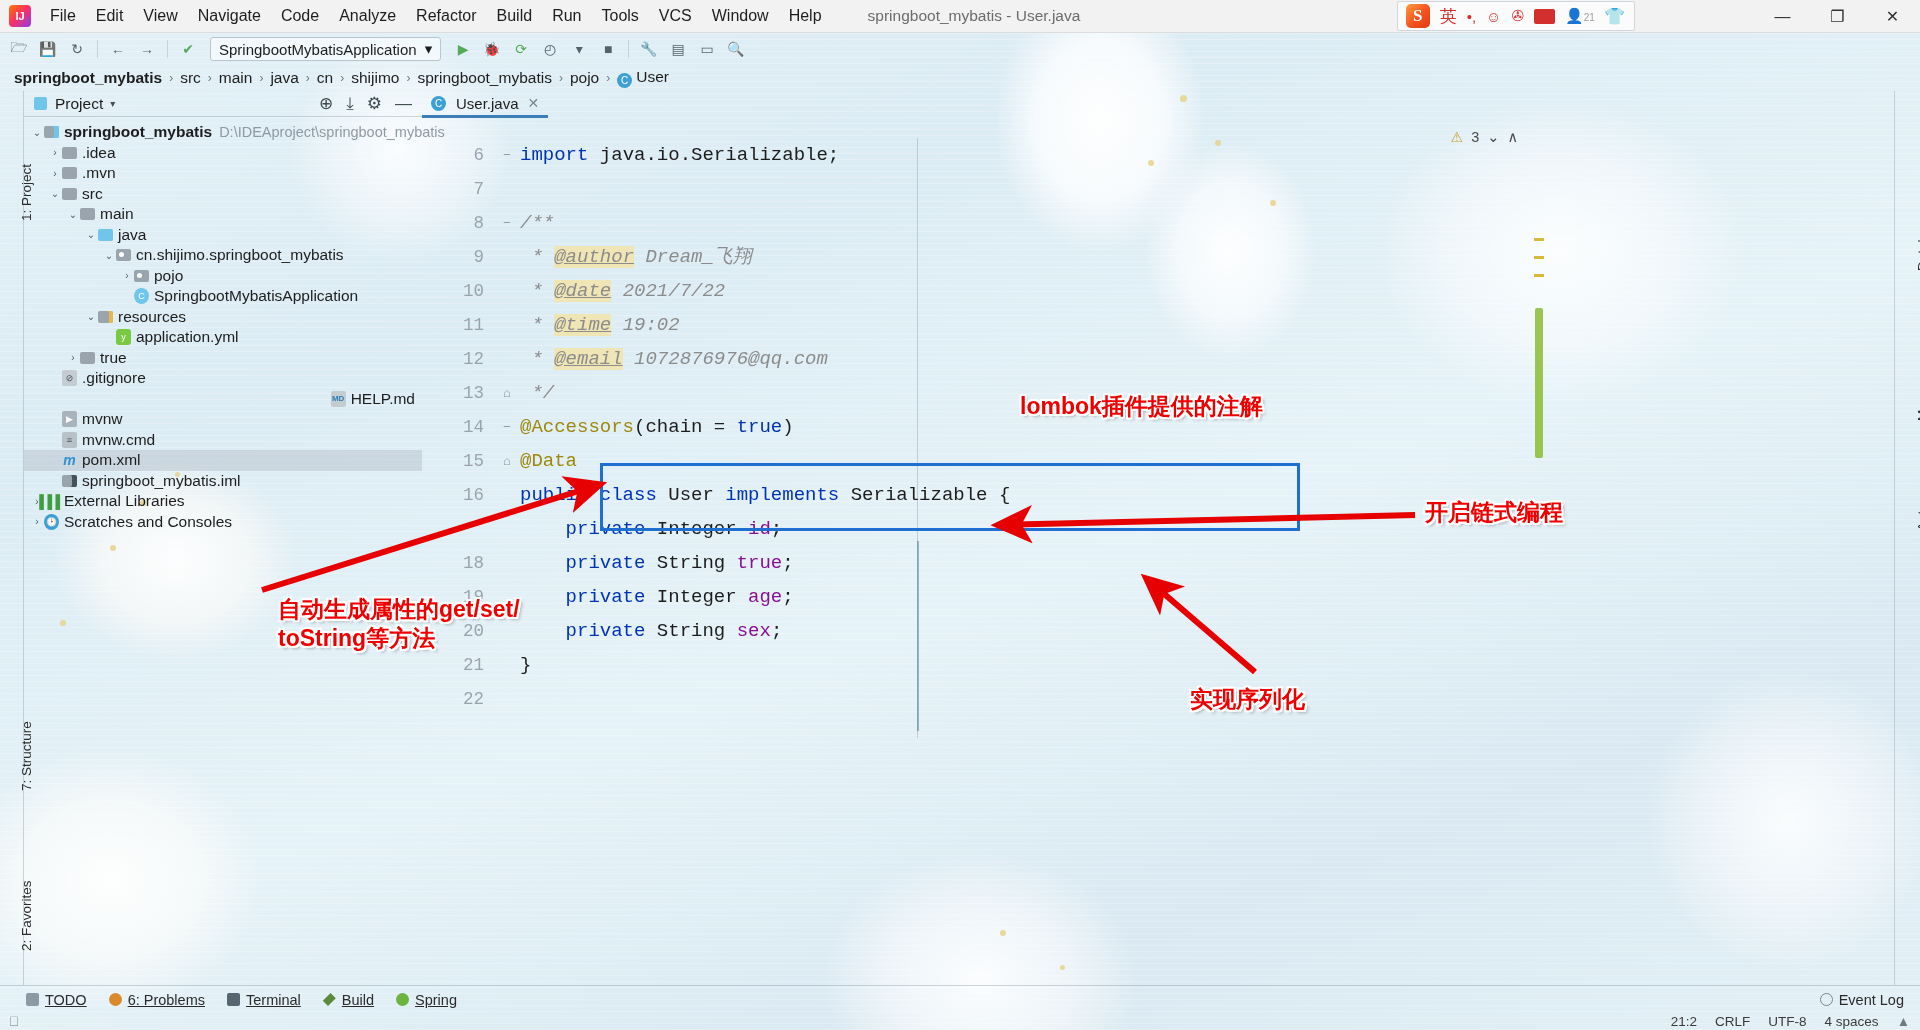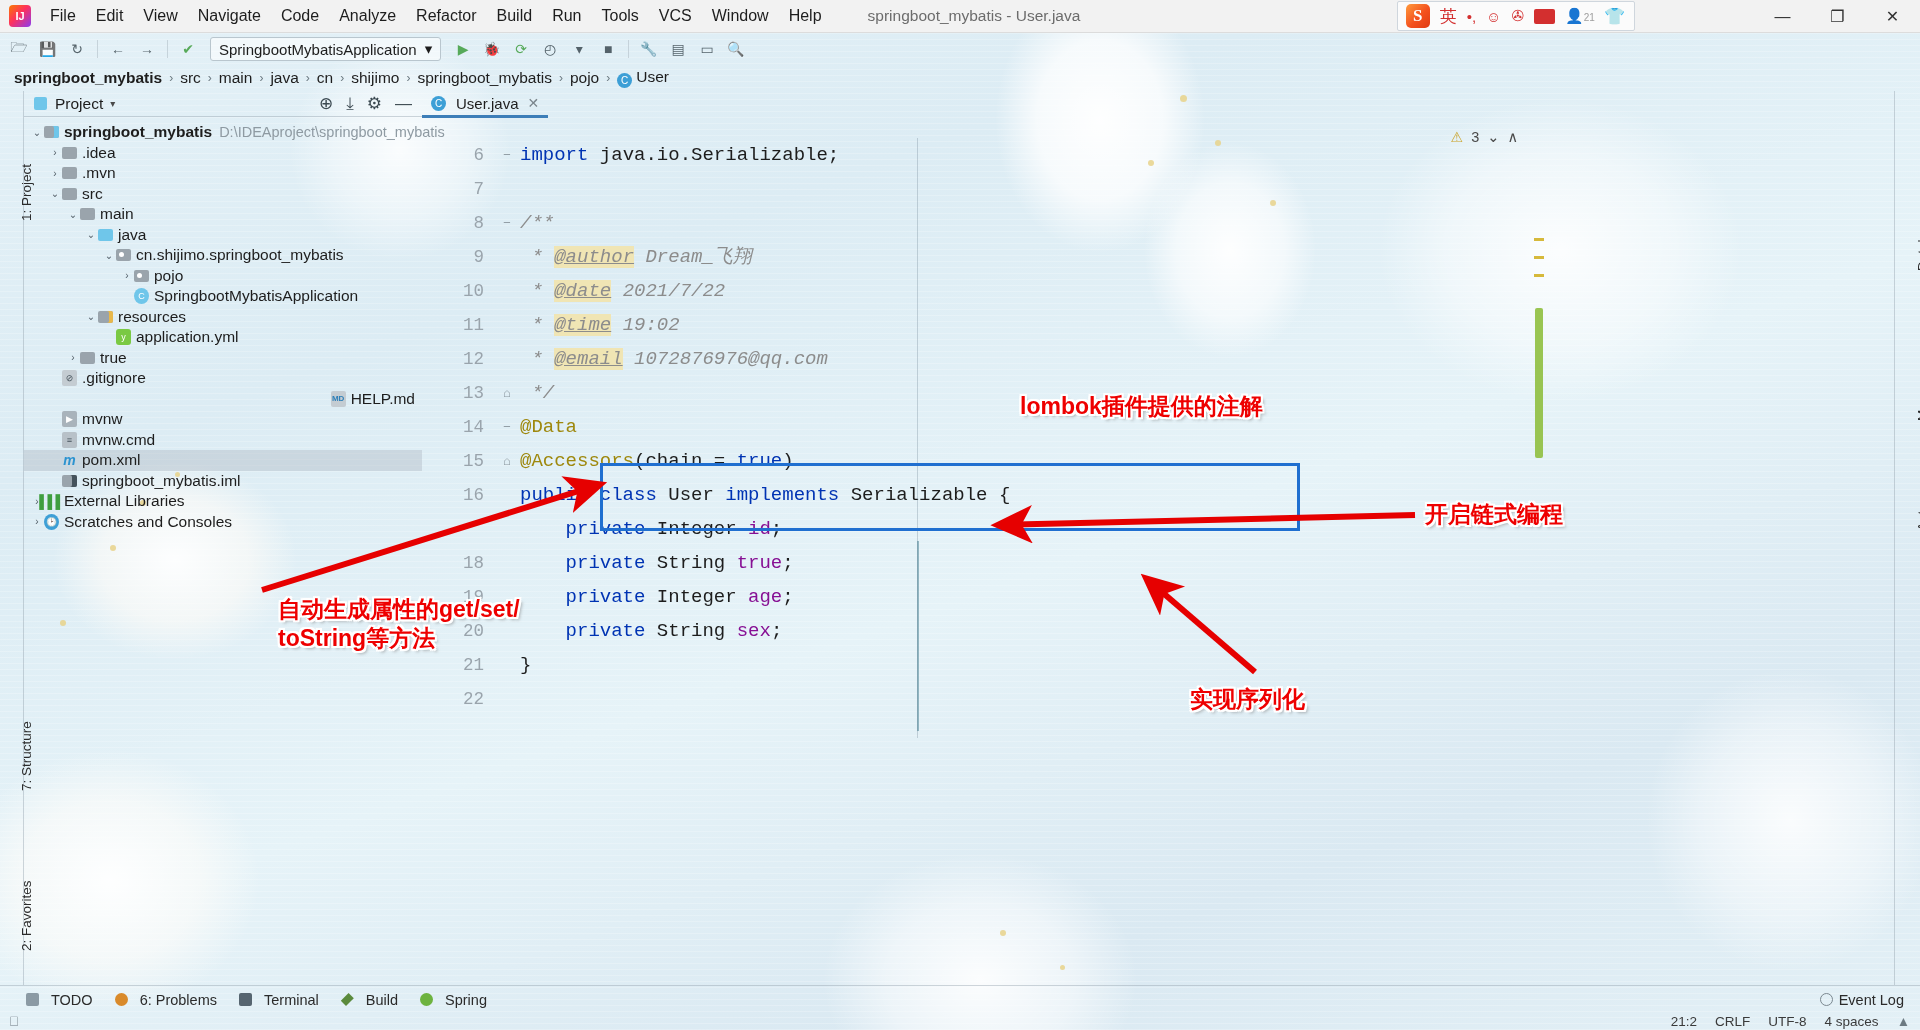--- a/index.html
+++ b/index.html
@@ -134,21 +134,21 @@
   #rightstrip{ position:absolute; right:0; top:91px; width:26px; height:894px;
      border-left:1px solid rgba(150,165,175,.45);}
   
   #scroll-marks{ position:absolute; left:1532px; top:118px; width:14px; height:760px; }
   .smark{ position:absolute; left:2px; width:10px; height:3px; background:#d6b93b;}
   #scroll-thumb{ position:absolute; left:3px; top:190px; width:8px; height:150px; background:#8fbf3f; opacity:.9; border-radius:2px;}
   
   #bottombar{ position:absolute; left:0; top:985px; width:1920px; height:28px;
      border-top:1px solid rgba(150,165,175,.45); display:flex; align-items:center; padding-left:26px; gap:22px;
      font-size:14.5px; color:#2b2b2b;}
-  .bbtn{ display:flex; align-items:center; gap:12px; white-space:nowrap;}
+  .bbtn{ display:flex; align-items:center; gap:6px; white-space:nowrap;text-decoration:underline;}
   .bico{ width:13px;height:13px;border-radius:2px;}
   #eventlog{ position:absolute; right:16px; display:flex; align-items:center; gap:6px;}
   #statusbar{ position:absolute; left:0; top:1013px; width:1920px; height:17px;
      display:flex; align-items:center; font-size:13.5px; color:#3a3a3a;}
   #statusright{ position:absolute; right:10px; display:flex; align-items:center; gap:18px;}
   
   .redtext{ position:absolute; color:#ee0000; font-weight:bold; font-size:23px; line-height:1.25;
      font-family:"Liberation Sans",sans-serif; white-space:pre-line;
      text-shadow: -2px -2px 0 #fff, 2px -2px 0 #fff, -2px 2px 0 #fff, 2px 2px 0 #fff,
                    0 -2px 0 #fff, 0 2px 0 #fff, -2px 0 0 #fff, 2px 0 0 #fff,
@@ -425,22 +425,22 @@
       </div>
     <div id="code">
         <div class="cline"><span class="k">import </span><span class="t">java.io.Serializable;</span></div>
         <div class="cline">&nbsp;</div>
         <div class="cline"><span class="cm">/**</span></div>
         <div class="cline"><span class="cm"> * </span><span class="cmtag">@author</span><span class="cm"> Dream_飞翔</span></div>
         <div class="cline"><span class="cm"> * </span><span class="cmtag">@date</span><span class="cm"> 2021/7/22</span></div>
         <div class="cline"><span class="cm"> * </span><span class="cmtag">@time</span><span class="cm"> 19:02</span></div>
         <div class="cline"><span class="cm"> * </span><span class="cmtag">@email</span><span class="cm"> 1072876976@qq.com</span></div>
         <div class="cline"><span class="cm"> */</span></div>
+        <div class="cline"><span class="ann">@Accessors</span><span class="t">(chain = </span><span class="k">true</span><span class="t">)</span></div>
         <div class="cline"><span class="ann">@Data</span></div>
-        <div class="cline"><span class="ann">@Accessors</span><span class="t">(chain = </span><span class="k">true</span><span class="t">)</span></div>
         <div class="cline"><span class="k">public class </span><span class="t">User </span><span class="k">implements </span><span class="t">Serializable {</span></div>
         <div class="cline"><span class="t">    </span><span class="k">private </span><span class="t">Integer </span><span class="fld">id</span><span class="t">;</span></div>
         <div class="cline"><span class="t">    </span><span class="k">private </span><span class="t">String </span><span class="fld">true</span><span class="t">;</span></div>
         <div class="cline"><span class="t">    </span><span class="k">private </span><span class="t">Integer </span><span class="fld">age</span><span class="t">;</span></div>
         <div class="cline"><span class="t">    </span><span class="k">private </span><span class="t">String </span><span class="fld">sex</span><span class="t">;</span></div>
         <div class="cline"><span class="t">}</span></div>
         <div class="cline">&nbsp;</div>
       </div>
   </div>
   <div id="editor-right-vline"></div>
@@ -473,21 +473,21 @@
     <marker id="ah" markerWidth="7" markerHeight="7" refX="5.4" refY="3.2" orient="auto">
       <path d="M0,0 L7,3.2 L0,6.4 L1.8,3.2 z" fill="#e60000"></path>
     </marker>
   </defs>
   <line x1="262" y1="590" x2="598" y2="485" stroke="#e60000" stroke-width="6" marker-end="url(#ah)"></line>
   <line x1="1415" y1="515" x2="1000" y2="525" stroke="#e60000" stroke-width="6" marker-end="url(#ah)"></line>
   <line x1="1255" y1="672" x2="1148" y2="580" stroke="#e60000" stroke-width="6" marker-end="url(#ah)"></line>
 </svg>
 
 <div class="redtext" style="left:1020px;top:392px;text-align:center;">lombok插件提供的注解</div>
-<div class="redtext" style="left:1425px;top:500px;">开启链式编程</div>
+<div class="redtext" style="left:1425px;top:500px;font-family:Liberation Mono, monospace;">开启链式编程</div>
 <div class="redtext" style="left:278px;top:595px;">自动生成属性的get/set/
 toString等方法</div>
 <div class="redtext" style="left:1190px;top:685px;">实现序列化</div>
 
 <div id="bottombar">
   <div class="bbtn">
     <span class="bico" style="background:#8b9aa4;"></span>
     <span>TODO</span>
   </div>
   <div class="bbtn">

